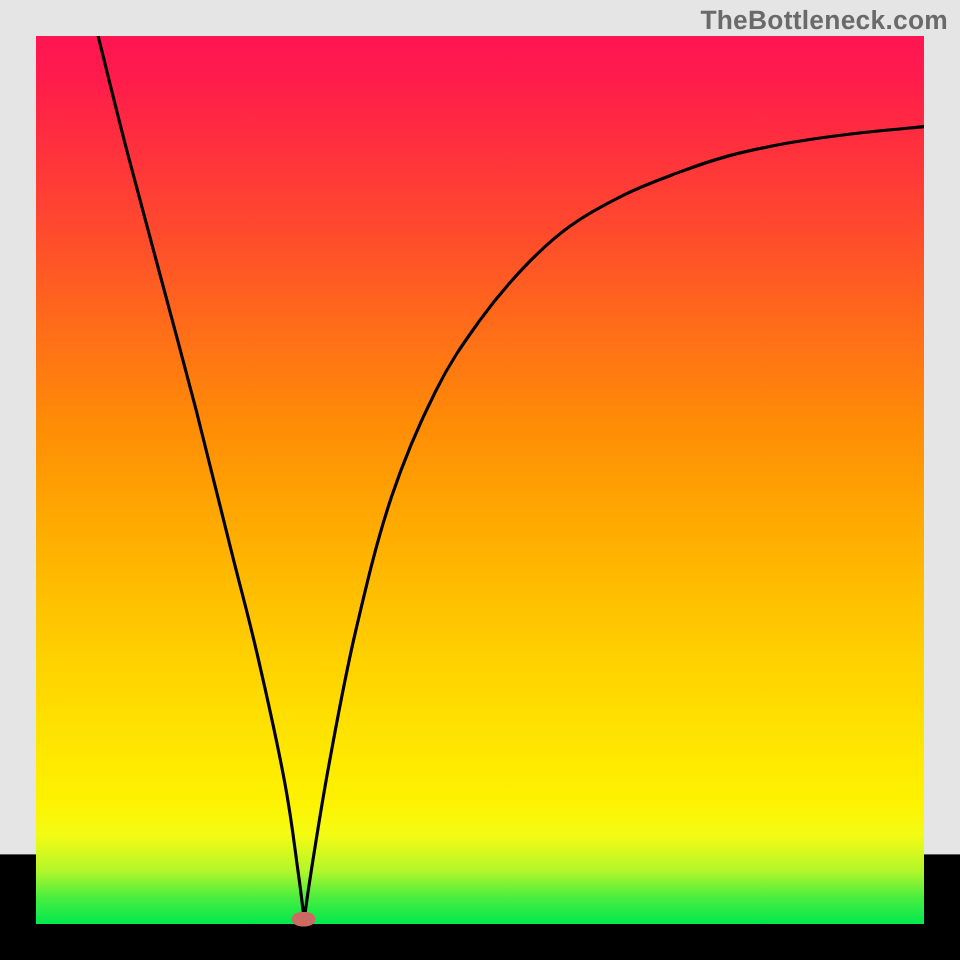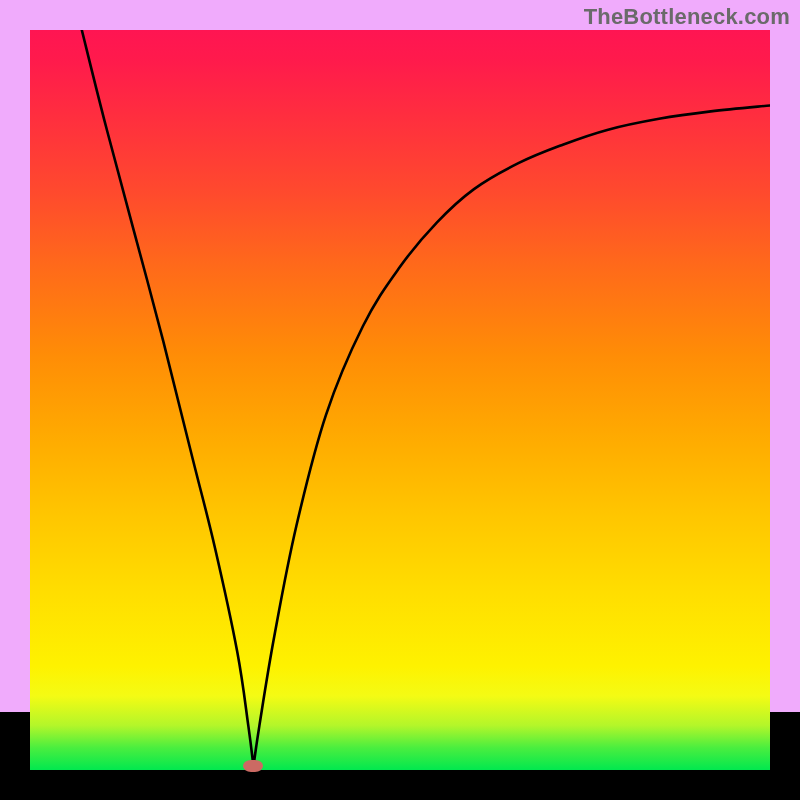--- a/index.html
+++ b/index.html
@@ -8,21 +8,21 @@
     width: 800px;
     height: 800px;
     background: #000;
     overflow: hidden;
     font-family: Arial, Helvetica, sans-serif;
   }
   .frame {
     position: relative;
     width: 800px;
     height: 712px;
-    background: #f0abfc;
+    background: #e5e5e5;
   }
   .plot-area {
     position: absolute;
     left: 30px;
     top: 30px;
     width: 740px;
     height: 740px;
     
     background: linear-gradient(
       to top,

